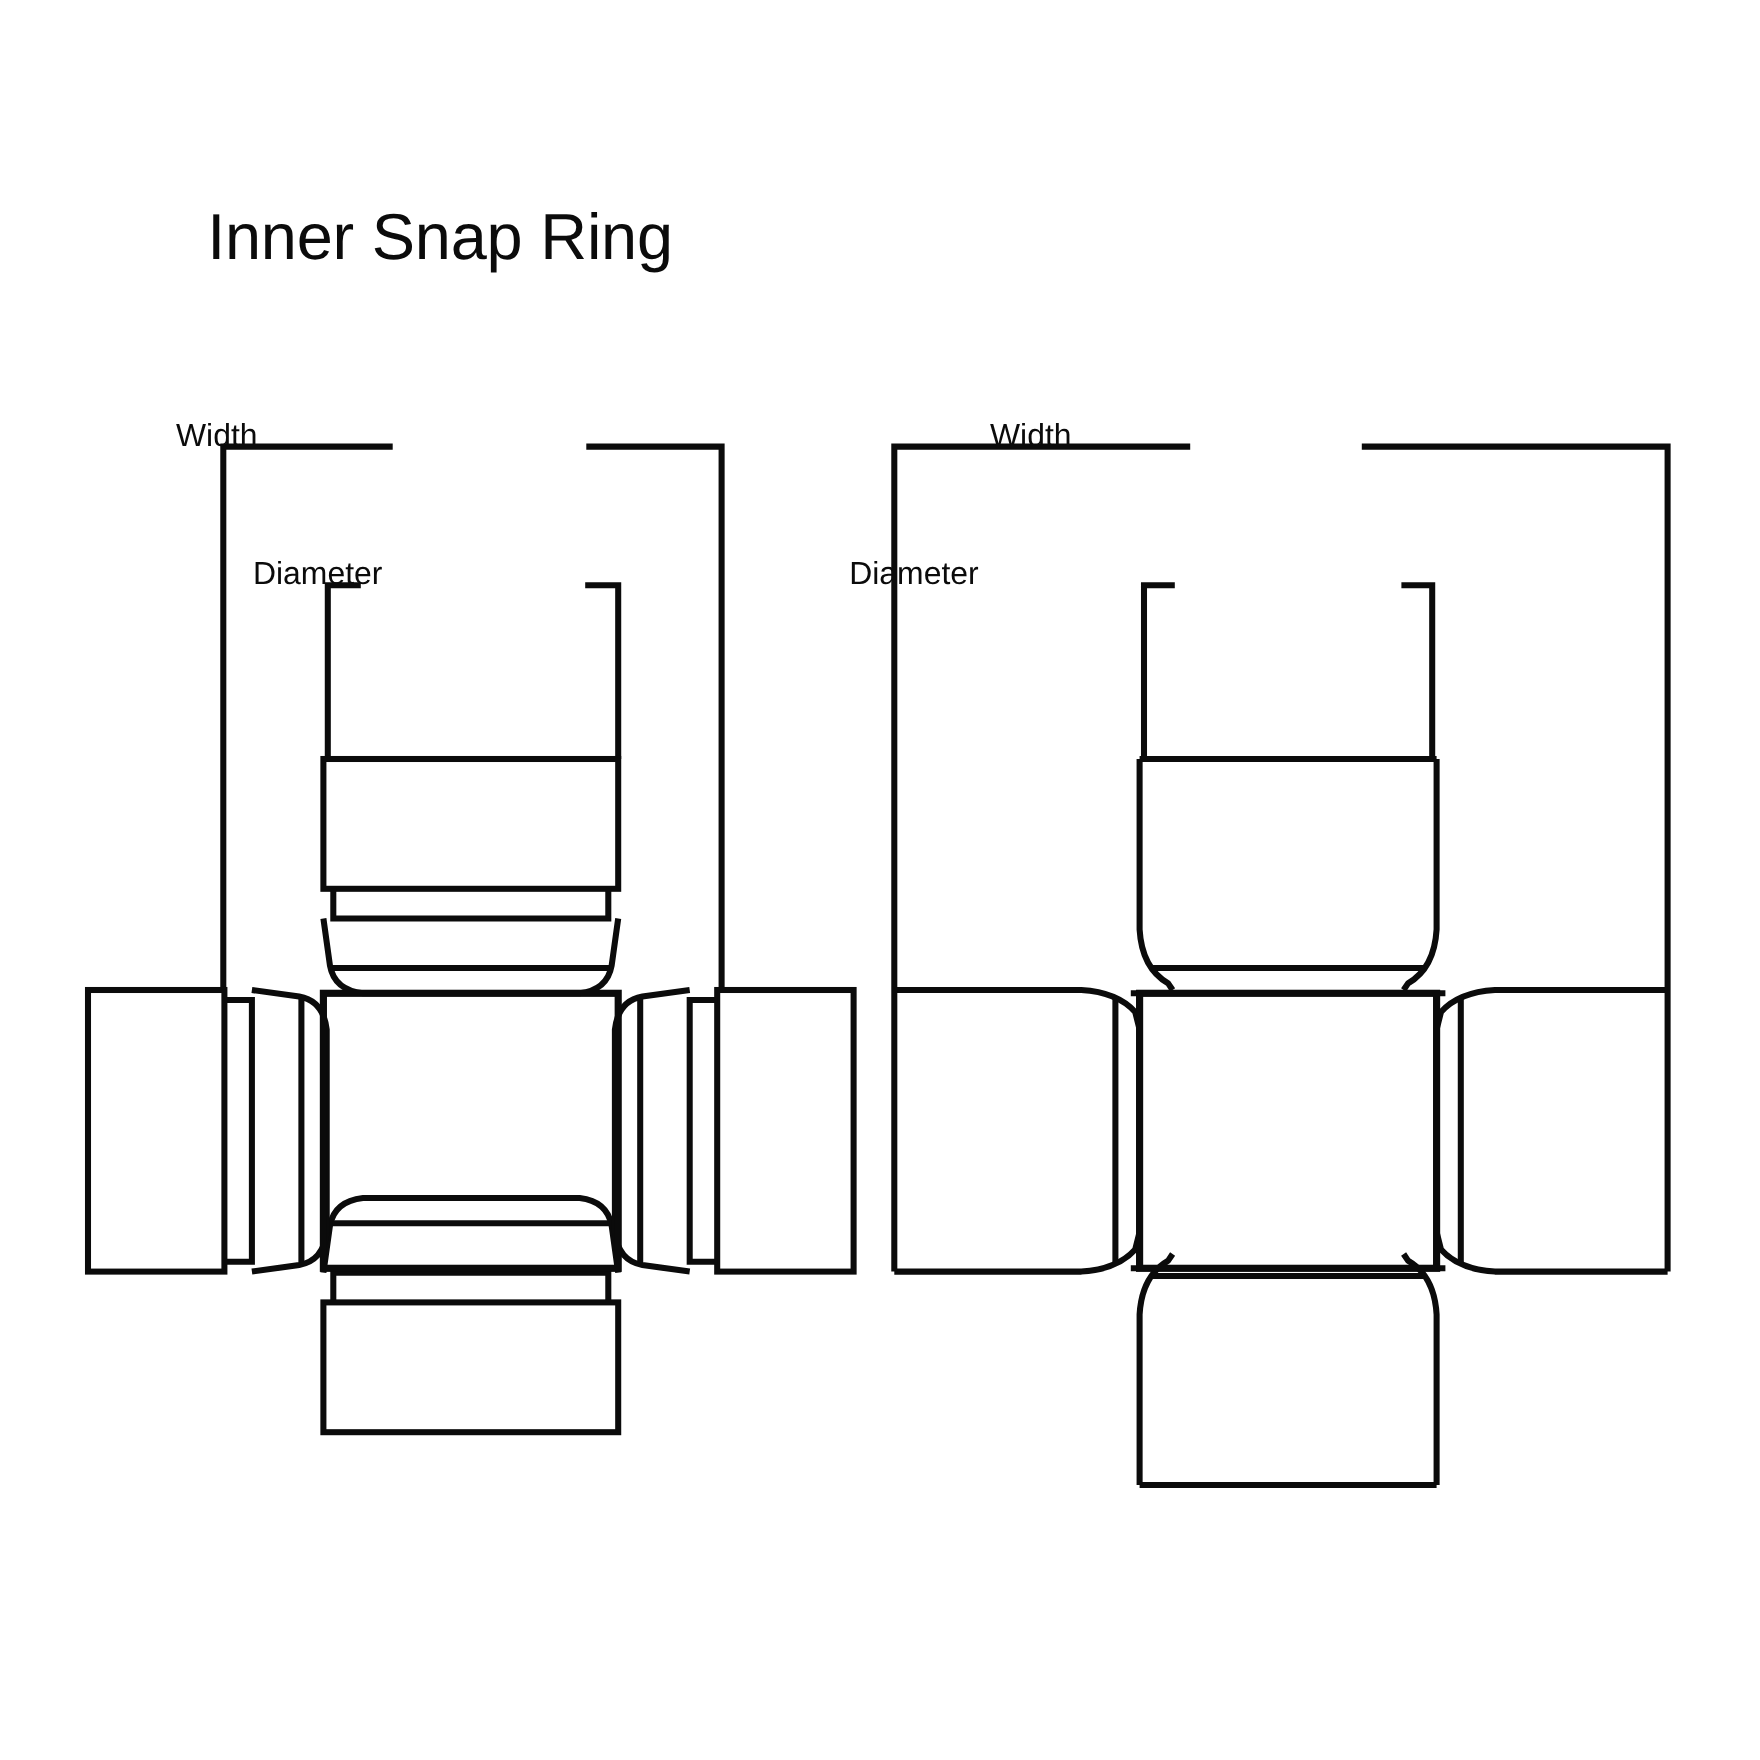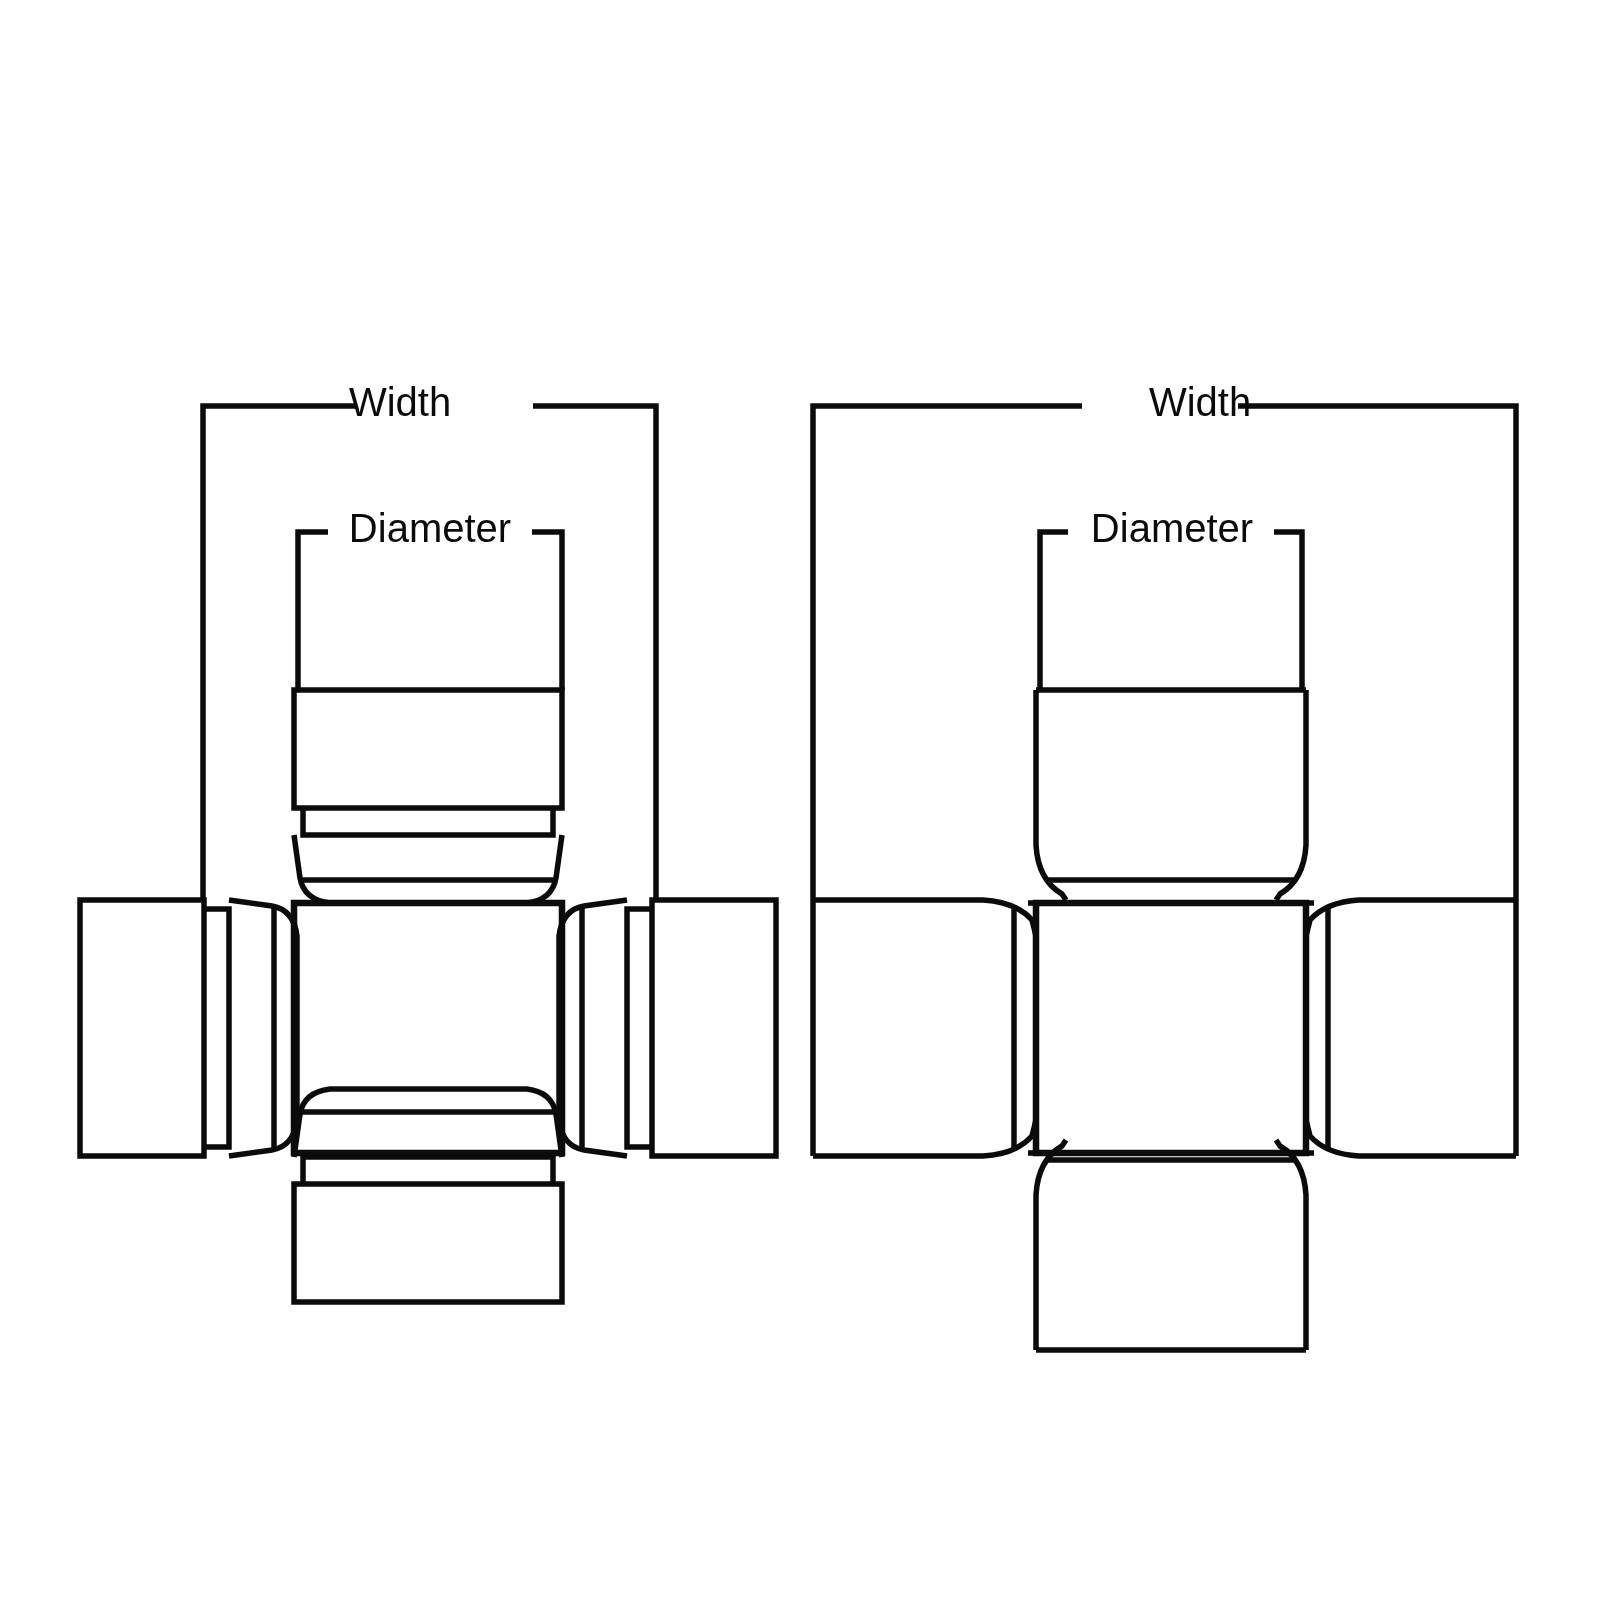--- a/index.html
+++ b/index.html
@@ -38,42 +38,43 @@
     font-weight: 400;
     color: #0b0b0b;
     letter-spacing: -0.2px;
     line-height: 1;
     white-space: nowrap;
   }
   #panel-outer .panel-title { text-align: center; }
 
   .dim-label {
     position: absolute;
-    font-size: 40px;
+    font-size: 29px;
     font-weight: 400;
     color: #0b0b0b;
     line-height: 1;
     white-space: nowrap;
-    text-align: center;
+    text-align: left;
   }
   .svg-layer {
     position: absolute;
     top: 0;
     left: 0;
     width: 800px;
     height: 1600px;
   }
 </style>
 </head>
 <body>
 
 <div id="canvas">
 
   <div class="panel" id="panel-inner">
 
+    <div class="panel-title">Inner Snap Ring</div>
 
     <div class="dim-label" style="top:382px; left:160px; width:480px;">Width</div>
 
     <div class="dim-label" style="top:508px; left:230px; width:400px;">Diameter</div>
 
     <svg class="svg-layer" viewBox="0 0 800 1600">
       <g fill="none" stroke="#0b0b0b" stroke-width="5.5" stroke-linecap="butt" stroke-linejoin="miter">
 
         <g>
           <path d="M203,900 L203,406 L357,406"></path>

